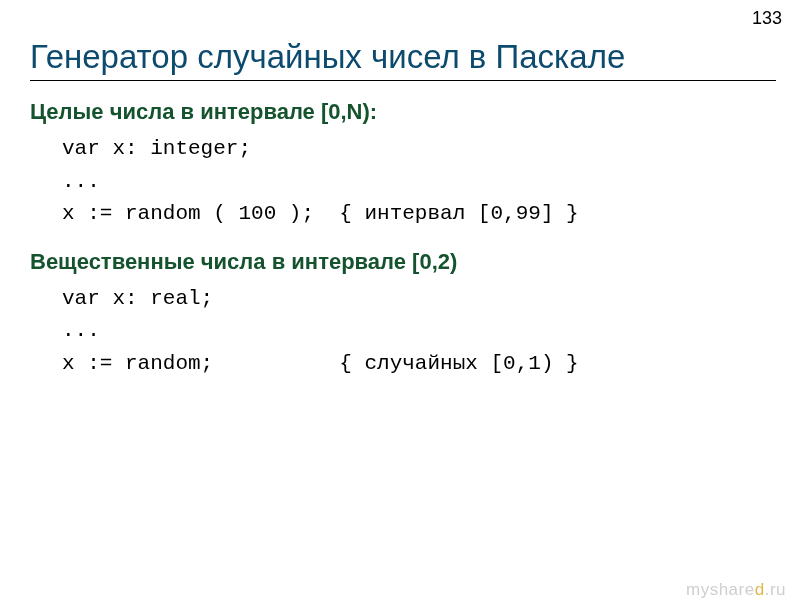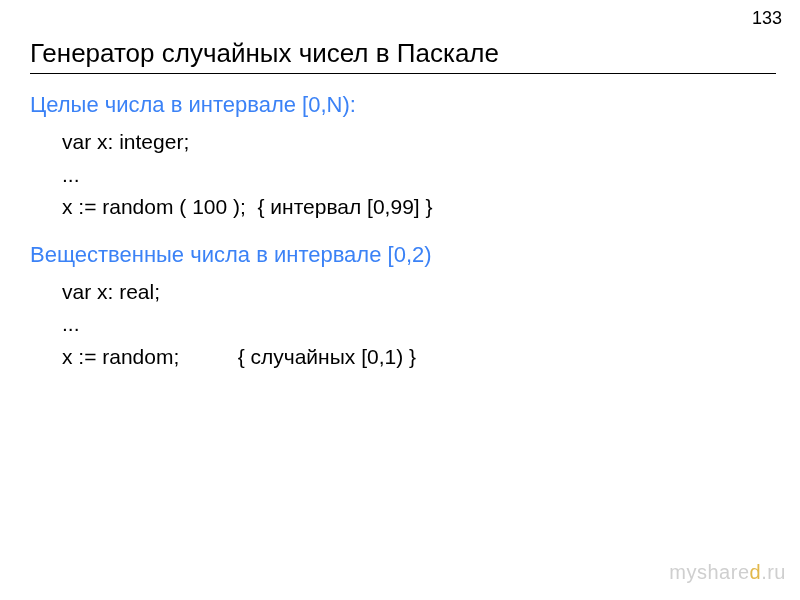--- a/index.html
+++ b/index.html
@@ -21,51 +21,51 @@
     position: relative;
   }
   .page-number {
     position: absolute;
     top: 8px;
     right: 18px;
     font-size: 18px;
     color: #000;
   }
   .title {
-    font-size: 26px;
+    font-size: 33px;
     font-weight: normal;
-    color: #000000;
+    color: #0c4a6e;
     margin: 18px 0 4px 0;
     letter-spacing: 0px;
   }
   .rule {
     border: none;
     border-top: 1.5px solid #000;
     margin: 0 0 18px 0;
   }
   .subhead {
     font-size: 22px;
-    color: #3b82f6;
+    color: #14532d;
     margin: 8px 0 8px 0;
-    font-weight: normal;
+    font-weight: bold;
   }
   .code-block {
-    font-family: Liberation Sans, sans-serif;
+    font-family: Liberation Mono, monospace;
     font-size: 21px;
     line-height: 1.55;
     color: #000;
     margin-left: 32px;
     white-space: pre;
     margin-bottom: 18px;
   }
   .watermark {
     position: absolute;
     right: 14px;
-    bottom: 16px;
-    font-size: 20px;
+    bottom: 0;
+    font-size: 17px;
     color: #cfcfcf;
     letter-spacing: 0.5px;
     font-family: Arial, sans-serif;
   }
   .watermark .accent {
     color: #e2b84a;
   }
 </style>
 </head>
 <body>

